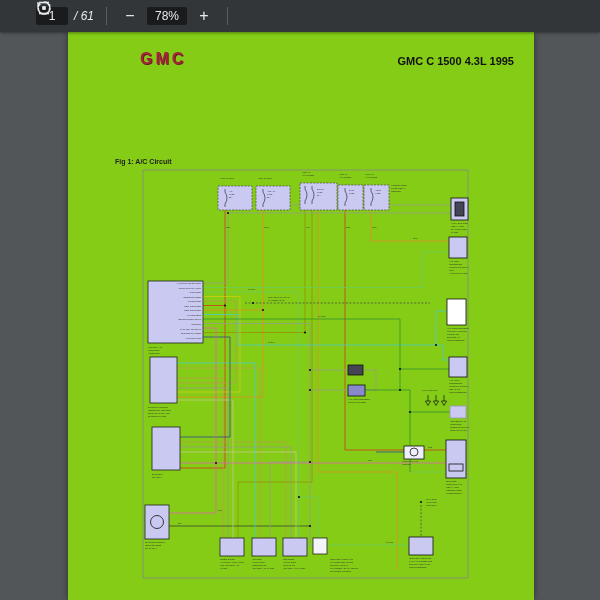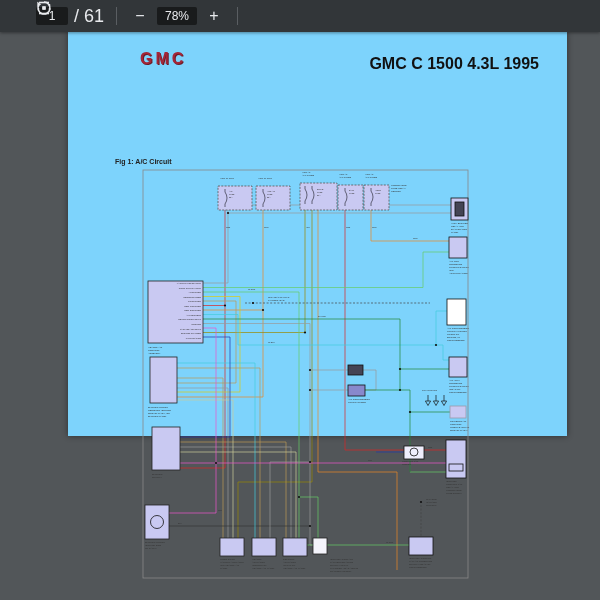--- a/index.html
+++ b/index.html
@@ -3,31 +3,31 @@
 <meta charset="utf-8">
 <style>
   html,body{margin:0;padding:0;width:600px;height:600px;overflow:hidden;
     font-family:"Liberation Sans",sans-serif;background:#525659;}
   .toolbar{position:absolute;left:0;top:0;width:600px;height:32px;background:#323639;
     box-shadow:0 1px 3px rgba(0,0,0,.4);z-index:5;}
   .tb-row{position:absolute;left:36px;top:0;height:32px;display:flex;align-items:center;gap:6px;}
   .pagebox{display:inline-block;min-width:26px;height:18px;line-height:18px;background:#191b1c;
     color:#e8eaed;font-size:12px;text-align:center;border-radius:2px;padding:0 3px;}
   .zoombox{min-width:34px;}
-  .tb-text{color:#e8eaed;font-size:18px;}
+  .tb-text{color:#e8eaed;font-size:12px;font-style:italic;}
   .tb-sep{width:1px;height:18px;background:#5a5e62;margin:0 6px;}
   .tb-btn{background:none;border:none;color:#e8eaed;font-size:16px;width:22px;height:22px;
     line-height:20px;text-align:center;padding:0;cursor:pointer;}
   .icon-btn{background:none;border:none;padding:2px;width:24px;height:24px;cursor:pointer;}
   .viewer{position:absolute;left:0;top:32px;width:600px;height:568px;background:#525659;}
-  .page{position:absolute;left:68px;top:0;width:466px;height:404px;background:#7dd3fc;
-    box-shadow:0 0 6px rgba(0,0,0,.45);padding-left:33px;}
+  .page{position:absolute;left:68px;top:0;width:466px;height:568px;background:#84cc16;
+    box-shadow:0 0 6px rgba(0,0,0,.45);}
   .logo{position:absolute;left:72px;top:18px;font-size:16px;font-weight:900;letter-spacing:3px;
     color:#a32638;text-shadow:1px 1px 0 #6e1a26;}
-  .doc-title{position:absolute;right:28px;top:23px;font-size:16px;font-weight:bold;color:#111;}
+  .doc-title{position:absolute;right:20px;top:23px;font-size:11px;font-weight:bold;color:#111;}
   .fig-caption{position:absolute;left:47px;top:126px;font-size:7px;font-weight:600;color:#222;}
   svg{position:absolute;left:0;top:0;font-family:"Liberation Sans",sans-serif;}
   svg text{fill:#333;}
 </style>
 </head>
 <body style="background: rgb(82, 86, 89);">
 
 <div class="toolbar" style="background: rgb(50, 54, 57);">
   <div class="tb-row">
     <span class="pagebox">1</span>

